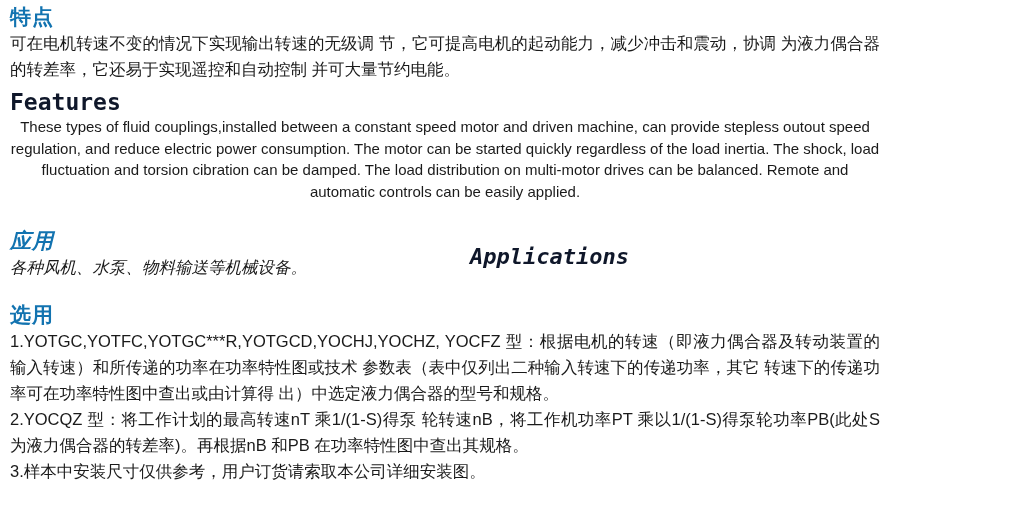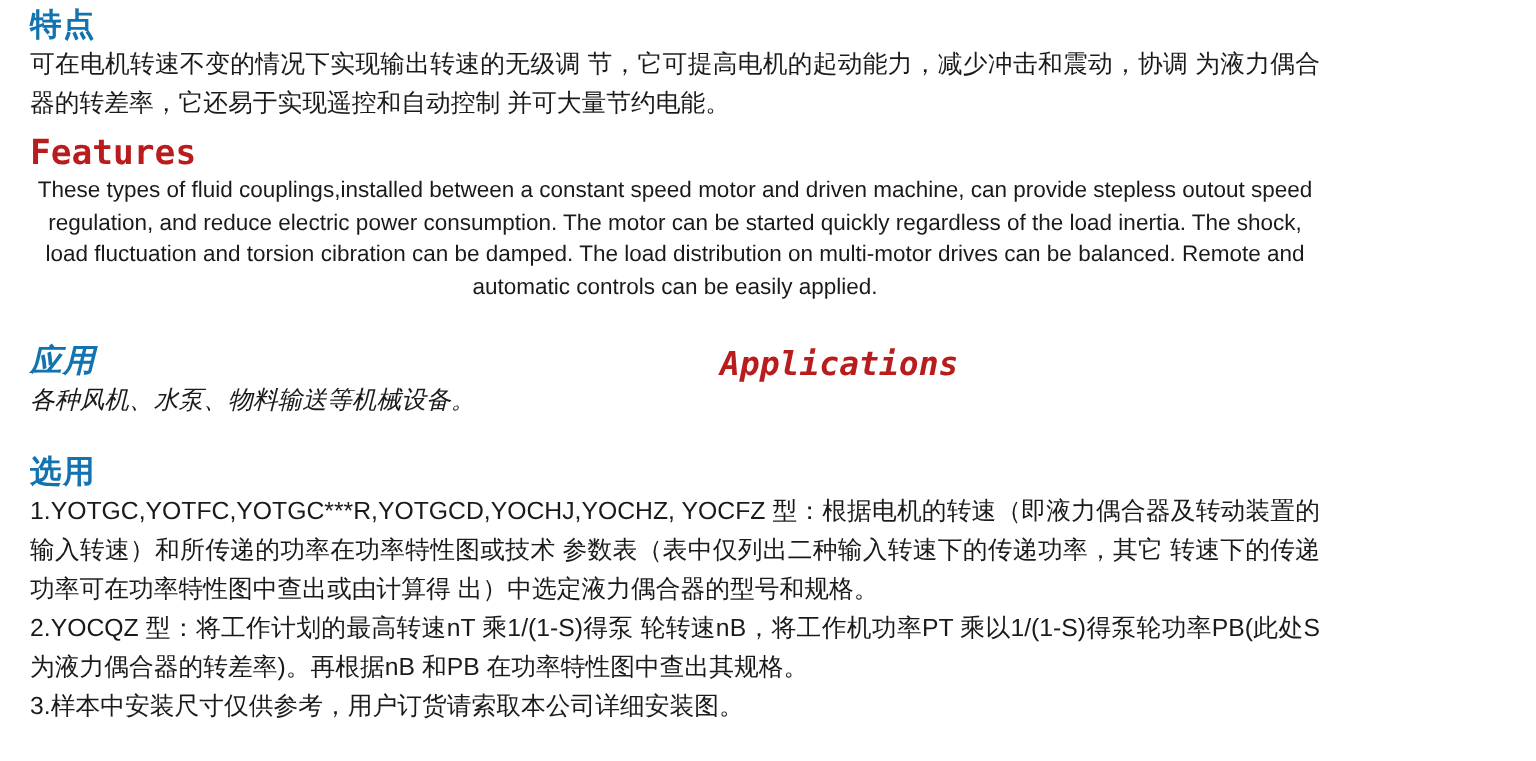--- a/index.html
+++ b/index.html
@@ -12,32 +12,32 @@
     background: #ffffff;
     font-family: "Liberation Sans", sans-serif;
     color: #1a1a1a;
     overflow: hidden;
   }
   .page {
     position: relative;
     width: 888px;
     height: 507px;
     box-sizing: border-box;
-    padding: 4px 8px 0 20px;
+    padding: 4px 8px 0 10px;
   }
   .heading-cn {
     color: #1273b0;
     font-size: 21px;
     font-weight: bold;
     line-height: 26px;
     margin: 0;
     letter-spacing: 1px;
   }
   .heading-en {
-    color: #b91c1c;
+    color: #0f172a;
     font-size: 23px;
     font-weight: bold;
     font-family: "DejaVu Sans Mono", monospace;
     line-height: 28px;
     margin: 0;
     letter-spacing: 0px;
   }
   .body-cn {
     font-size: 16.5px;
     line-height: 26px;
@@ -63,21 +63,21 @@
     position: relative;
     min-height: 64px;
     font-style: italic;
   }
   .apps-left {
     width: 460px;
   }
   .apps-right {
     position: absolute;
     left: 460px;
-    top: 2px;
+    top: 15px;
     width: 520px;
   }
   .apps-right .heading-en {
     font-size: 22px;
     line-height: 27px;
   }
   .apps-right .body-en {
     margin-top: 5px;
     margin-left: 2px;
   }

